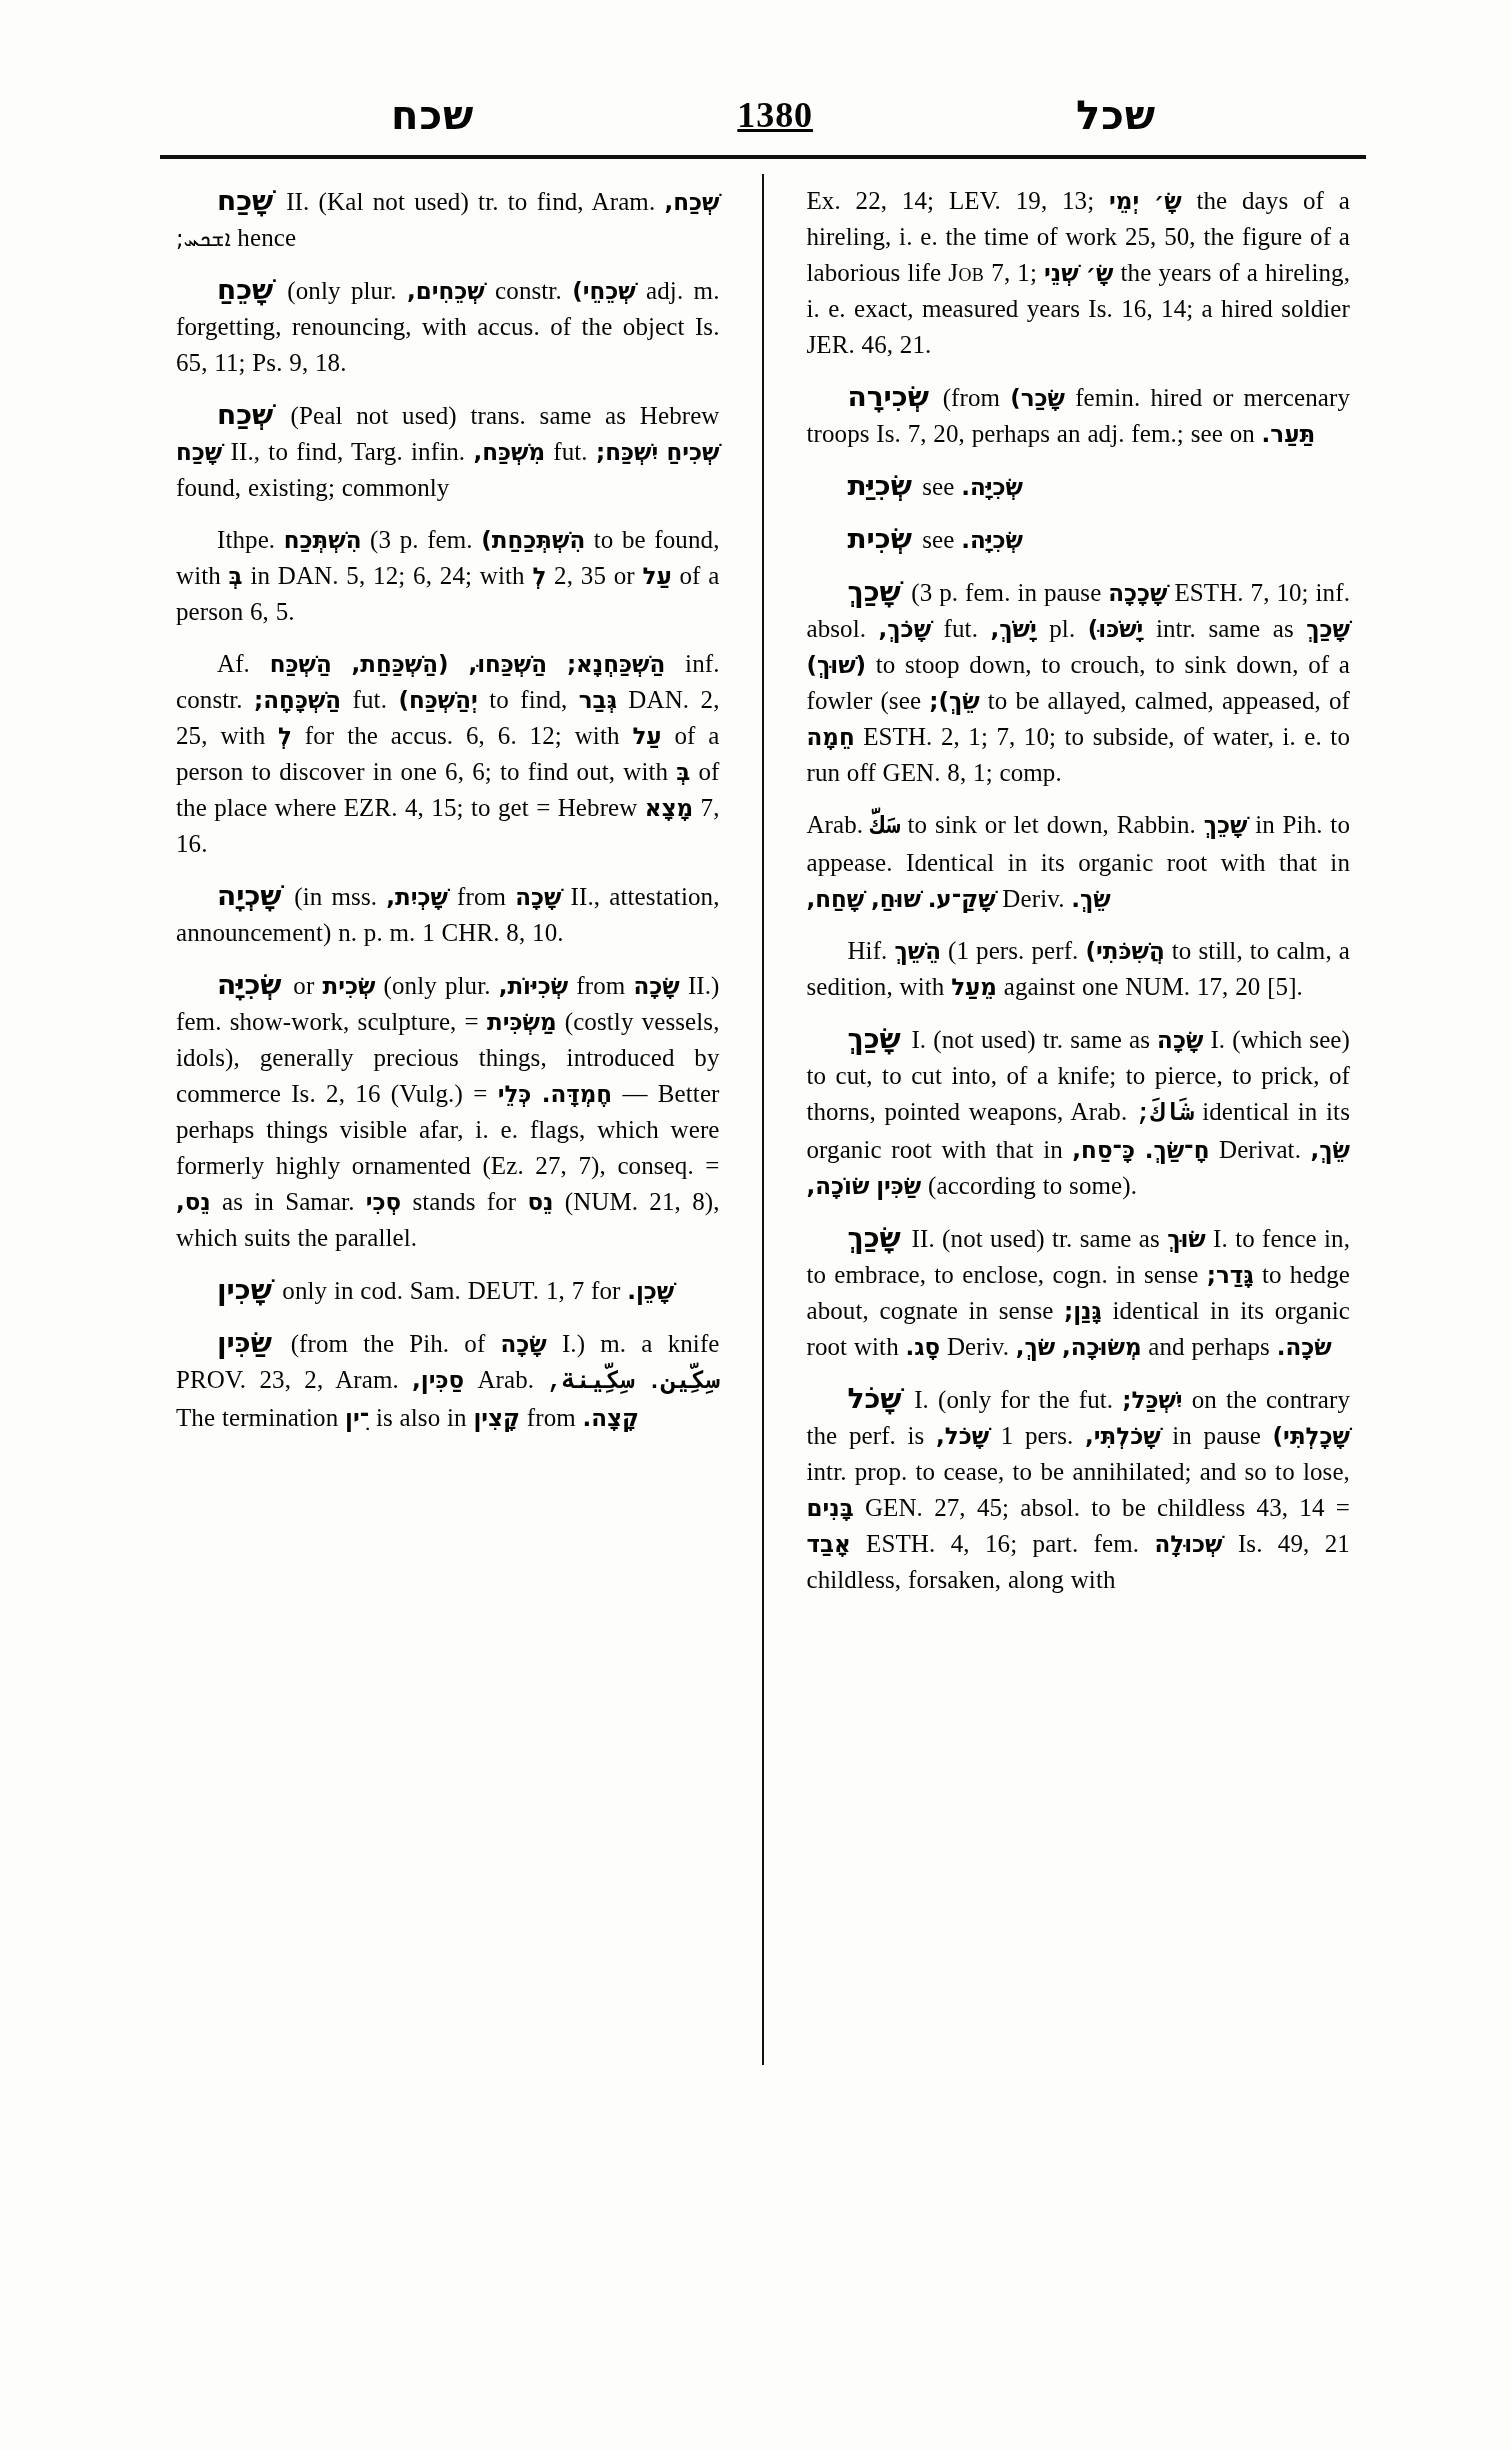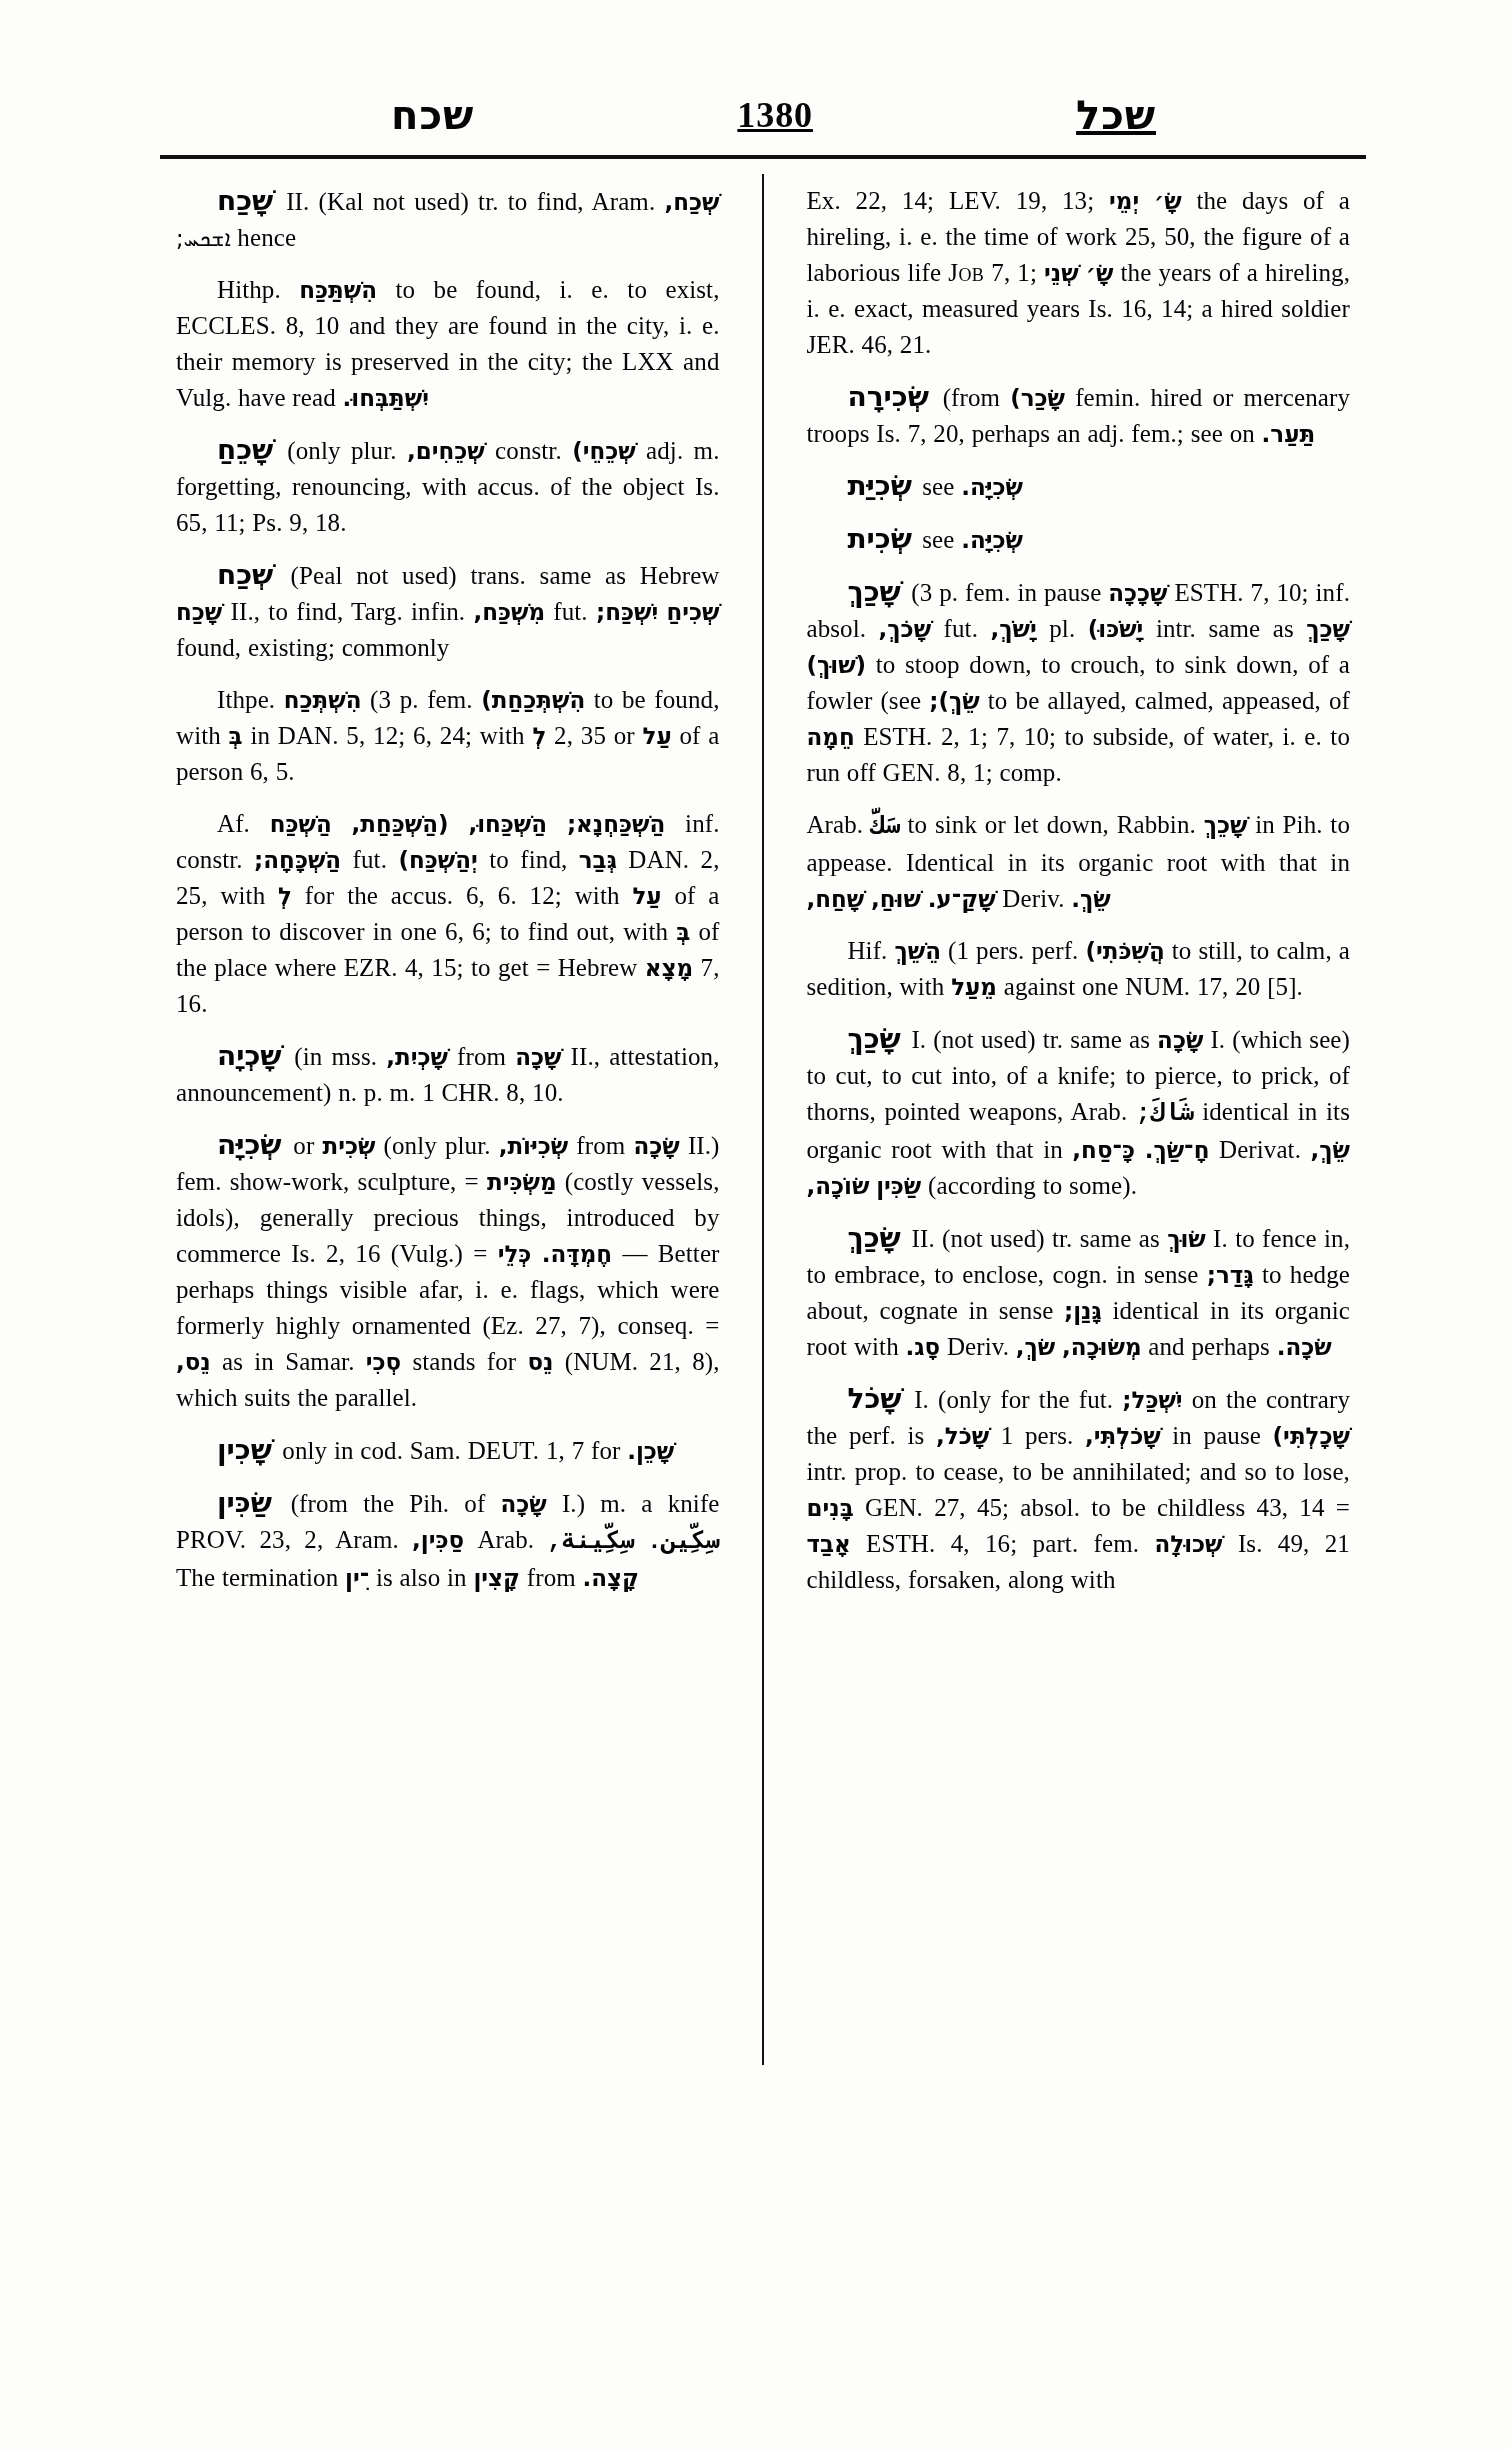--- a/index.html
+++ b/index.html
@@ -34,21 +34,21 @@
     gap: 37px;
   }
   .rh-heb {
     font-family: "DejaVu Sans", sans-serif;
     font-size: 40px;
     font-weight: 700;
     line-height: 1;
     letter-spacing: 0.9px;
   }
   .rh-left  { padding-left: 234px; }
-  .rh-right { padding-right: 211px; text-decoration: underline; }
+  .rh-right { padding-right: 211px; }
   .rh-page {
     font-size: 36px;
     font-weight: 700;
     letter-spacing: 0.9px;
     line-height: 1;
     padding-bottom: 1.8px;
     text-decoration: underline;
   }
   .head-rule {
     position: absolute;
@@ -138,21 +138,20 @@
     <span class="rh-heb rh-left">שכח</span>
     <span class="rh-page">1380</span>
     <span class="rh-heb rh-right">שכל</span>
   </div>
 
   <div class="head-rule"></div>
 
   <div class="columns">
     <div class="col" id="col-left">
         <p class="indent"><span class="heb lemma">שָׁכַח</span> II. (Kal not used) tr. to find, Aram. <span class="heb">שְׁכַח,</span> <span class="syr">ܐܫܟܚ;</span> hence</p>
-        <p class="indent">Hithp. <span class="heb">הִשְׁתַּכַּח</span> to be found, i. e. to exist, ECCLES. 8, 10 and they are found in the city, i. e. their memory is preserved in the city; the LXX and Vulg. have read <span class="heb">יִשְׁתַּבְּחוּ.</span></p>
         <p class="indent"><span class="heb lemma">שָׁכֵחַ</span> (only plur. <span class="heb">שְׁכֵחִים,</span> constr. <span class="heb">שְׁכֵחֵי)</span> adj. m. forgetting, renouncing, with accus. of the object Is. 65, 11; Ps. 9, 18.</p>
         <p class="indent"><span class="heb lemma">שְׁכַח</span> (Peal not used) trans. same as Hebrew <span class="heb">שָׁכַח</span> II., to find, Targ. infin. <span class="heb">מִשְׁכַּח,</span> fut. <span class="heb">יִשְׁכַּח;</span> <span class="heb">שְׁכִיחַ</span> found, existing; commonly</p>
         <p class="indent">Ithpe. <span class="heb">הִשְׁתְּכַח</span> (3 p. fem. <span class="heb">הִשְׁתְּכַחַת)</span> to be found, with <span class="heb">בְּ</span> in DAN. 5, 12; 6, 24; with <span class="heb">לְ</span> 2, 35 or <span class="heb">עַל</span> of a person 6, 5.</p>
         <p class="indent">Af. <span class="heb">הַשְׁכַּח</span> <span class="heb">(הַשְׁכַּחַת,</span> <span class="heb">הַשְׁכַּחוּ,</span> <span class="heb">הַשְׁכַּחְנָא;</span> inf. constr. <span class="heb">הַשְׁכָּחָה;</span> fut. <span class="heb">יְהַשְׁכַּח)</span> to find, <span class="heb">גְּבַר</span> DAN. 2, 25, with <span class="heb">לְ</span> for the accus. 6, 6. 12; with <span class="heb">עַל</span> of a person to discover in one 6, 6; to find out, with <span class="heb">בְּ</span> of the place where EZR. 4, 15; to get = Hebrew <span class="heb">מָצָא</span> 7, 16.</p>
         <p class="indent"><span class="heb lemma">שָׁכְיָה</span> (in mss. <span class="heb">שָׁכְיִת,</span> from <span class="heb">שָׁכָה</span> II., attestation, announcement) n. p. m. 1 CHR. 8, 10.</p>
         <p class="indent"><span class="heb lemma">שְׂכִיָּה</span> or <span class="heb">שְׂכִית</span> (only plur. <span class="heb">שְׂכִיּוֹת,</span> from <span class="heb">שָׂכָה</span> II.) fem. show-work, sculpture, = <span class="heb">מַשְׂכִּית</span> (costly vessels, idols), generally precious things, introduced by commerce Is. 2, 16 (Vulg.) = <span class="heb">כְּלֵי</span> <span class="heb">חֶמְדָּה.</span> — Better perhaps things visible afar, i. e. flags, which were formerly highly ornamented (Ez. 27, 7), conseq. = <span class="heb">נֵס,</span> as in Samar. <span class="heb">סְכִי</span> stands for <span class="heb">נֵס</span> (NUM. 21, 8), which suits the parallel.</p>
         <p class="indent"><span class="heb lemma">שָׁכִין</span> only in cod. Sam. DEUT. 1, 7 for <span class="heb">שָׁכֵן.</span></p>
         <p class="indent"><span class="heb lemma">שַׂכִּין</span> (from the Pih. of <span class="heb">שָׂכָה</span> I.) m. a knife PROV. 23, 2, Aram. <span class="heb">סַכִּין,</span> Arab. <span class="arab">سِكِّينة,</span> <span class="arab">سِكِّين.</span> The termination <span class="heb">־ִין</span> is also in <span class="heb">קָצִין</span> from <span class="heb">קָצָה.</span></p>
       </div>
     <div class="col-rule"></div>

